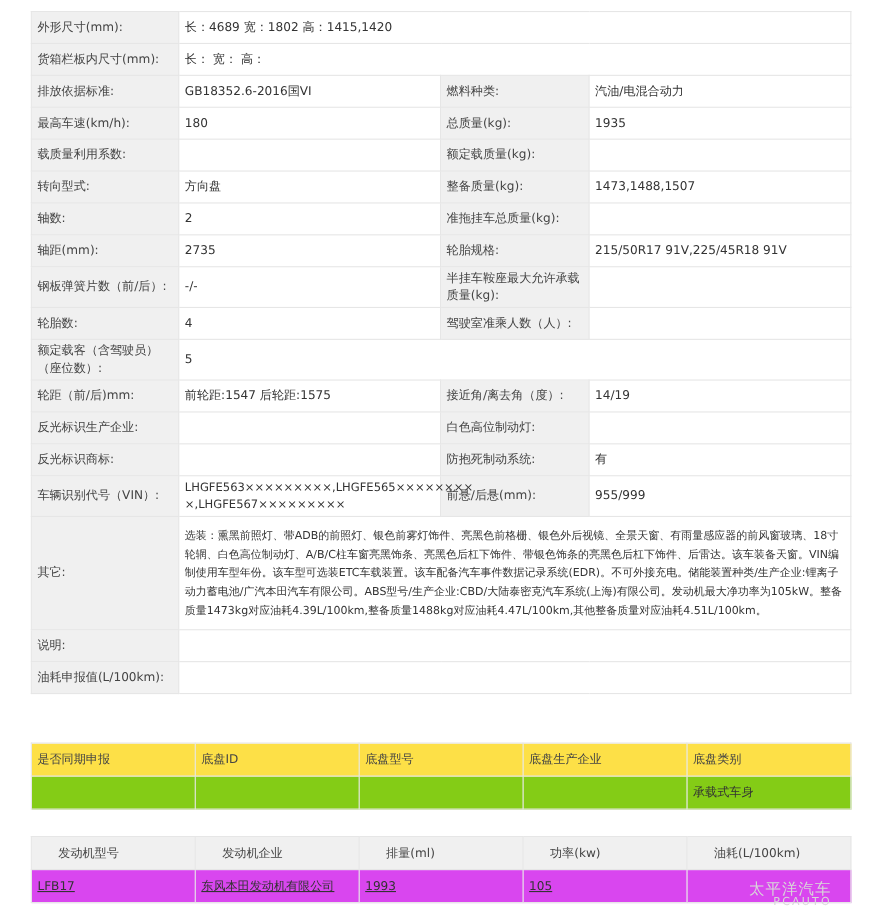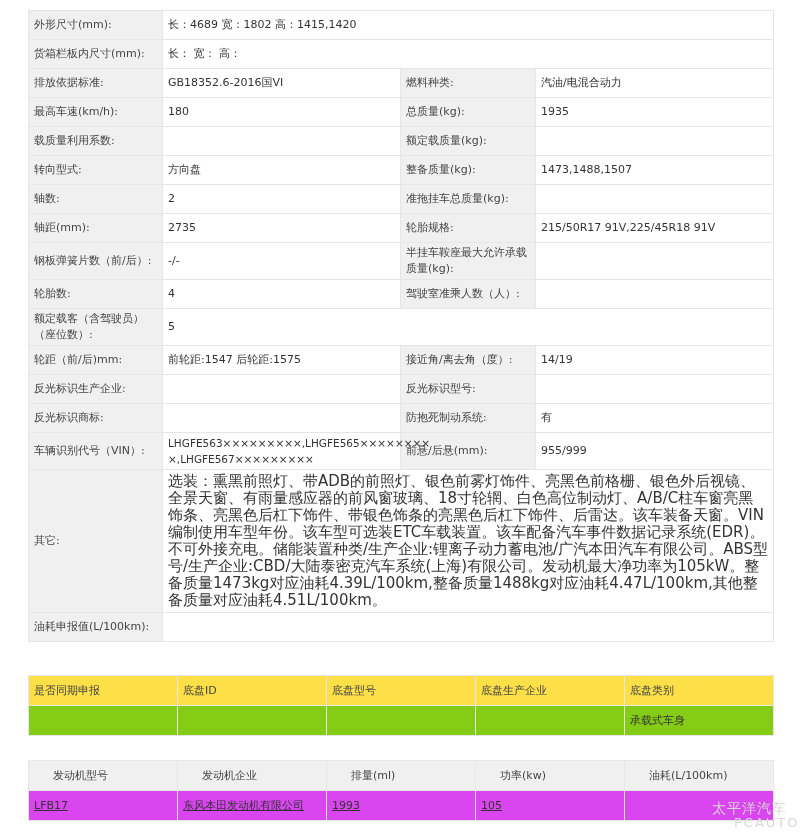--- a/index.html
+++ b/index.html
@@ -8,29 +8,29 @@
   td,th{border:1px solid #e6e6e6;padding:0 5px;vertical-align:middle;text-align:left;font-weight:normal;line-height:16px;}
   .lbl{background:#f0f0f0;color:#444444;}
   .val{background:#ffffff;color:#333333;}
   #spec{top:10px;width:745px;padding-left:48px;}
   #spec col.c1{width:134px;}
   #spec col.c2{width:238px;}
   #spec col.c3{width:135px;}
   #spec col.c4{width:238px;}
   .h30{height:29px;}
   .h38{height:37px;}
-  .other{line-height:17px;padding:3px 5px;font-size:15px;}
+  .other{line-height:17px;padding:3px 5px;font-size:10px;}
   #chassis{top:675px;width:745px;}
   #chassis th{background:#fde047;height:29px;color:#444444;}
   #chassis td{height:29px;background:#84cc16;}
   #engine{top:760px;width:745px;}
   #engine th{background:#f0f0f0;height:29px;color:#444444;padding-left:24px;}
   #engine td{height:29px;background:#d946ef;text-decoration:underline;}
-  .wm{position:absolute;left:712px;top:800px;color:#d8d8d8;font-size:14px;letter-spacing:1px;}
-  .wm small{display:block;font-size:13px;letter-spacing:2px;margin-left:22px;margin-top:-3px;}
+  .wm{position:absolute;left:681px;top:800px;color:#d8d8d8;font-size:14px;letter-spacing:1px;}
+  .wm small{display:block;font-size:10px;letter-spacing:2px;margin-left:22px;margin-top:-3px;}
 </style>
 </head>
 <body>
 
 <table id="spec">
   <colgroup>
       <col class="c1">
       <col class="c2">
       <col class="c3">
       <col class="c4">
@@ -98,41 +98,45 @@
     </tr>
     <tr class="h30">
       <td class="lbl">轮距（前/后)mm:</td>
       <td class="val">前轮距:1547 后轮距:1575</td>
       <td class="lbl">接近角/离去角（度）:</td>
       <td class="val">14/19</td>
     </tr>
     <tr class="h30">
       <td class="lbl">反光标识生产企业:</td>
       <td class="val"></td>
-      <td class="lbl">反光标识型号:</td>
+      <td class="lbl">白色高位制动灯:</td>
       <td class="val"></td>
     </tr>
     <tr class="h30">
       <td class="lbl">反光标识商标:</td>
       <td class="val"></td>
       <td class="lbl">防抱死制动系统:</td>
       <td class="val">有</td>
     </tr>
     <tr class="h38">
       <td class="lbl">车辆识别代号（VIN）:</td>
       <td class="val" style="white-space:pre-line;font-size:10.5px;">LHGFE563×××××××××,LHGFE565××××××××
 ×,LHGFE567×××××××××</td>
       <td class="lbl">前悬/后悬(mm):</td>
       <td class="val">955/999</td>
     </tr>
     <tr style="height:103px;">
       <td class="lbl">其它:</td>
       <td class="val other" colspan="3">选装：熏黑前照灯、带ADB的前照灯、银色前雾灯饰件、亮黑色前格栅、银色外后视镜、全景天窗、有雨量感应器的前风窗玻璃、18寸轮辋、白色高位制动灯、A/B/C柱车窗亮黑饰条、亮黑色后杠下饰件、带银色饰条的亮黑色后杠下饰件、后雷达。该车装备天窗。VIN编制使用车型年份。该车型可选装ETC车载装置。该车配备汽车事件数据记录系统(EDR)。不可外接充电。储能装置种类/生产企业:锂离子动力蓄电池/广汽本田汽车有限公司。ABS型号/生产企业:CBD/大陆泰密克汽车系统(上海)有限公司。发动机最大净功率为105kW。整备质量1473kg对应油耗4.39L/100km,整备质量1488kg对应油耗4.47L/100km,其他整备质量对应油耗4.51L/100km。</td>
     </tr>
     <tr class="h30">
+      <td class="lbl">说明:</td>
+      <td class="val" colspan="3"></td>
+    </tr>
+    <tr class="h30">
       <td class="lbl">油耗申报值(L/100km):</td>
       <td class="val" colspan="3"></td>
     </tr>
   </tbody>
 </table>
 
 <table id="chassis">
   <colgroup>
       <col style="width:149px">
       <col style="width:149px">

